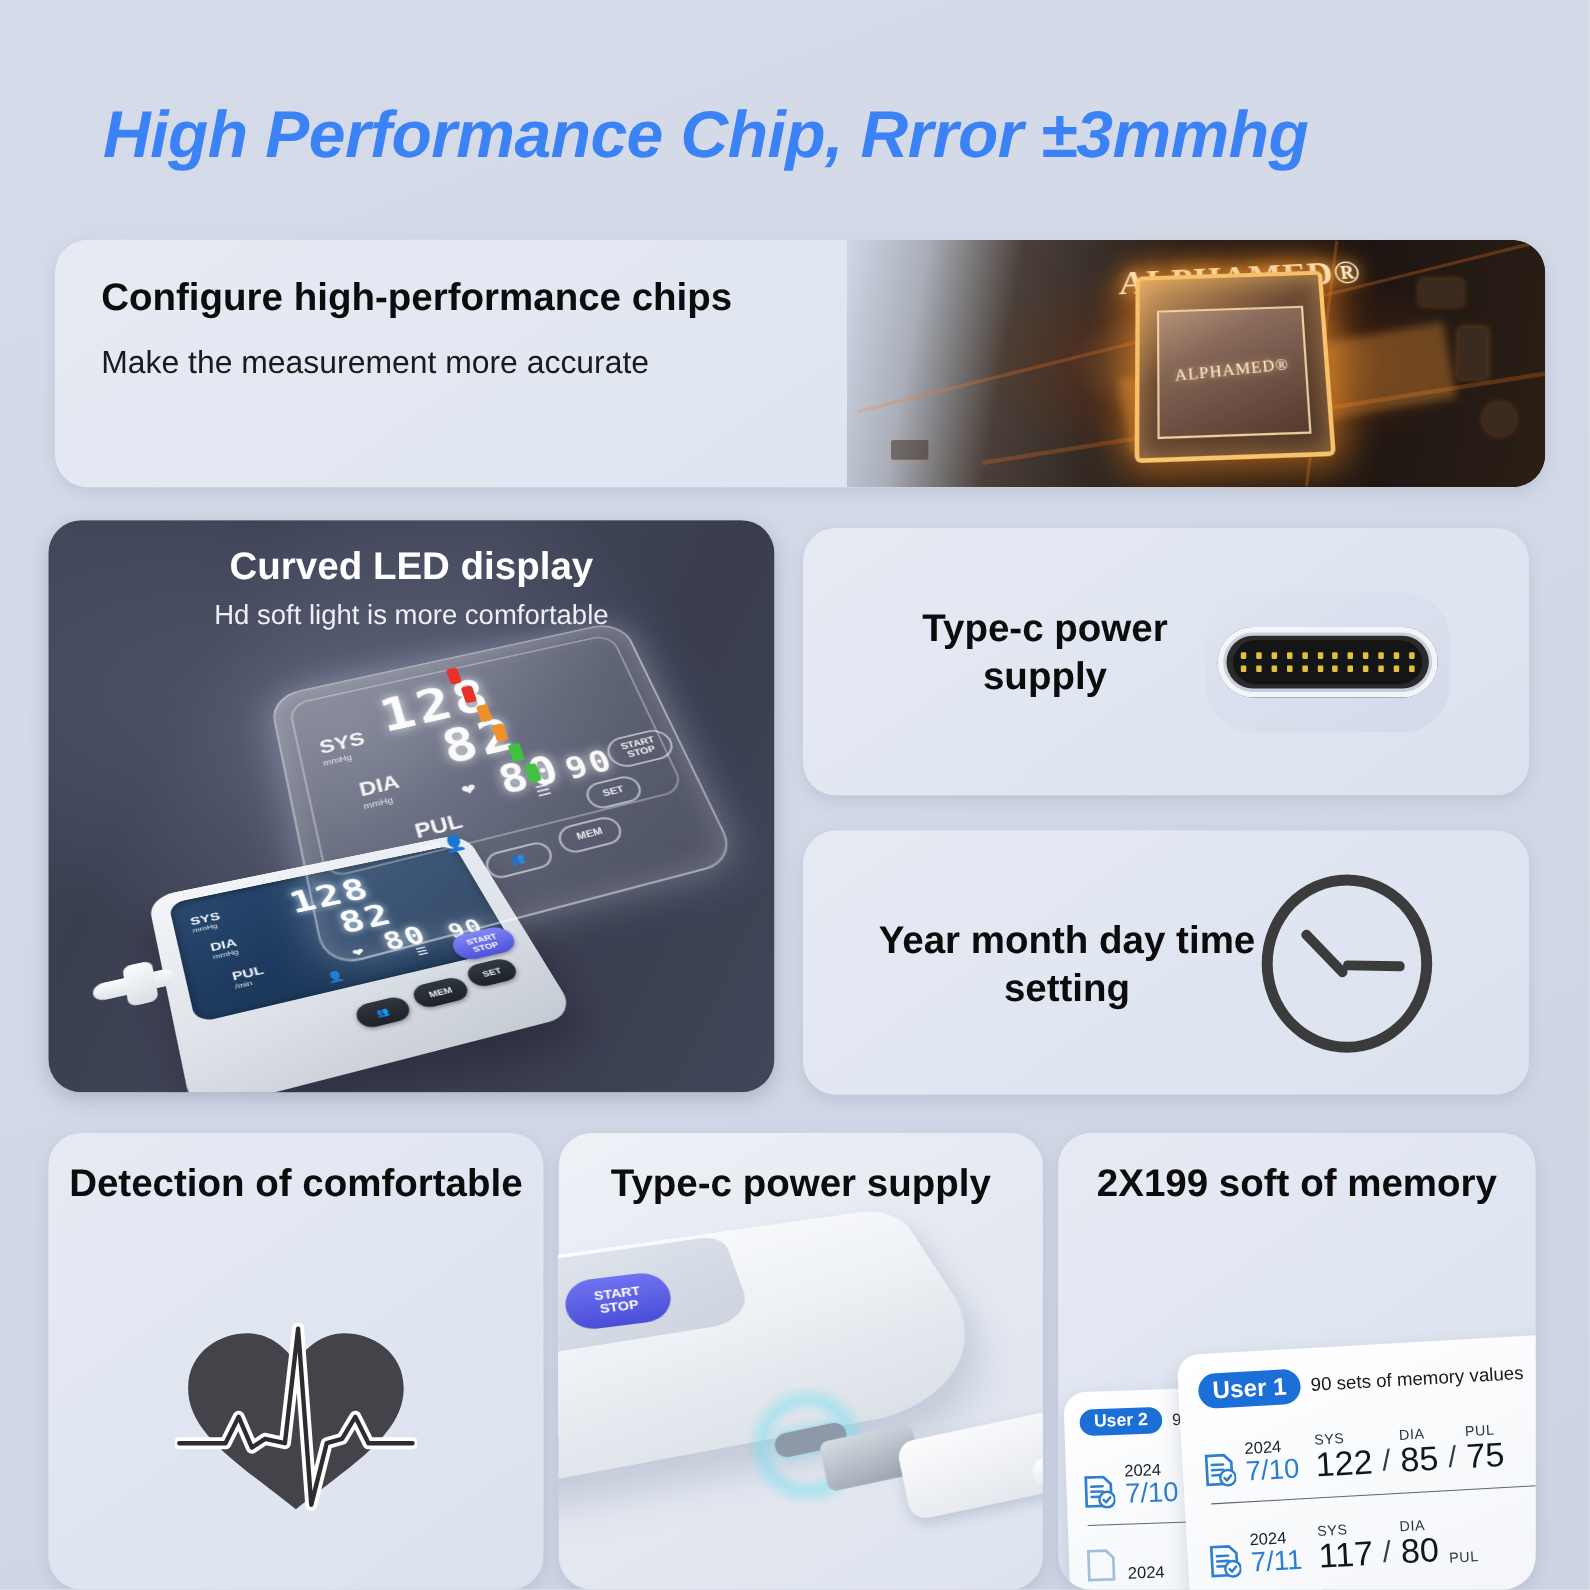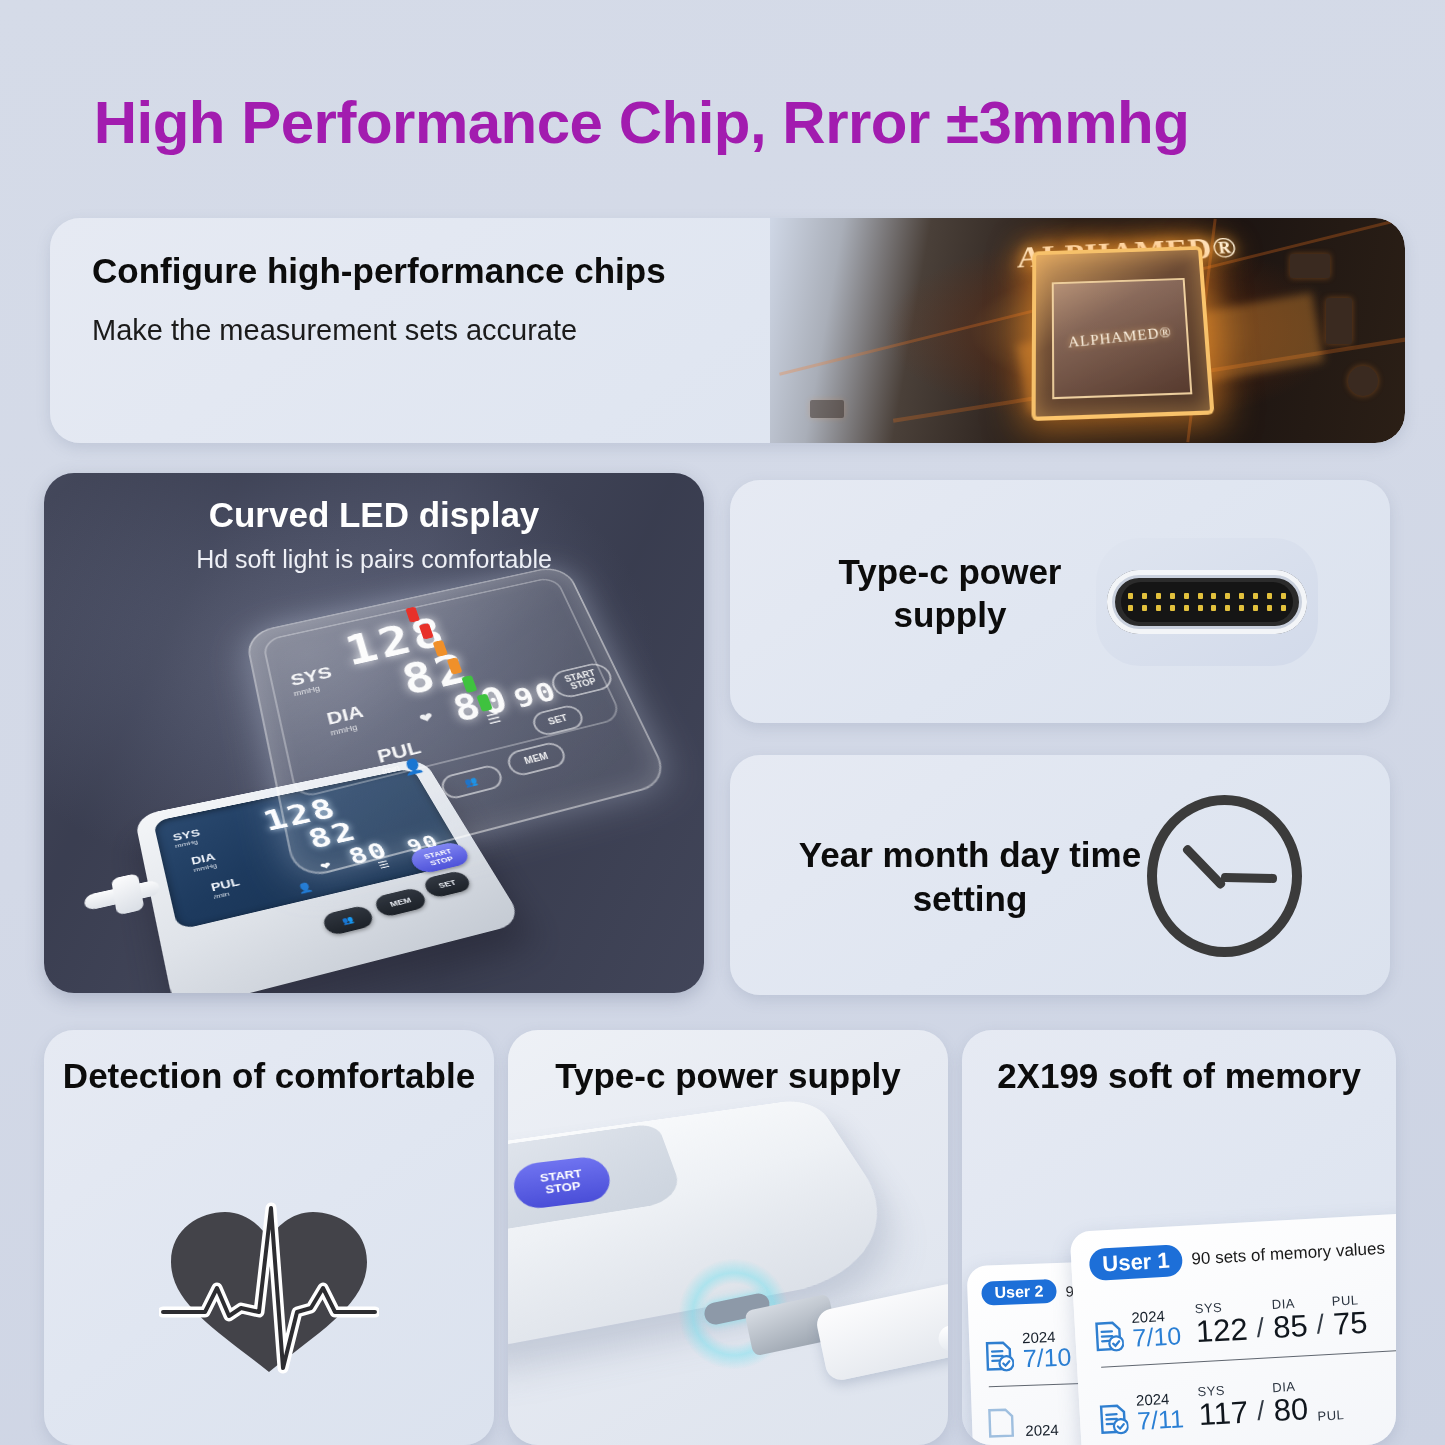--- a/index.html
+++ b/index.html
@@ -9,21 +9,22 @@
     background: linear-gradient(160deg, #d5dbe8 0%, #d3d9e7 45%, #ccd3e3 100%);
     overflow: hidden;
   }
   .page { position: relative; width: 1445px; height: 1445px; }
 
   
   .page-title {
     position: absolute; left: 0; top: 88px; width: 1283px;
     text-align: center;
     font-size: 60px; font-weight: bold; letter-spacing: -0.5px;
-    color: #a21caf;
+    color: #3b82f6;
+    font-style: italic;
   }
 
   
   .card {
     position: absolute;
     background: linear-gradient(145deg, #e6eaf3 0%, #e0e6f1 50%, #dbe2ee 100%);
     border-radius: 30px;
     box-shadow: 0 5px 14px rgba(120,132,160,.22);
     overflow: hidden;
   }
@@ -269,21 +270,21 @@
 </head>
 <body>
 
 <div class="page">
 
   <div class="page-title">High Performance Chip, Rrror ±3mmhg</div>
 
   <div class="card" id="card-chip">
     <div class="txt">
       <div class="t1">Configure high-performance chips</div>
-      <div class="t2">Make the measurement sets accurate</div>
+      <div class="t2">Make the measurement more accurate</div>
     </div>
 
     <div class="chip-photo">
       <div class="pcb-line" style="left:0;top:78px;width:635px;height:3px;transform:rotate(-14deg);opacity:.5"></div>
       <div class="pcb-line" style="left:120px;top:160px;width:520px;height:4px;transform:rotate(-9deg);opacity:.45"></div>
       <div class="pcb-line" style="left:430px;top:0;width:3px;height:225px;transform:rotate(7deg);opacity:.5"></div>
       <div class="pcb-glow" style="left:250px;top:100px;width:300px;height:70px;transform:rotate(-10deg)"></div>
       <div class="comp" style="left:520px;top:36px;width:40px;height:24px"></div>
       <div class="comp" style="left:556px;top:80px;width:26px;height:46px"></div>
       <div class="comp" style="left:452px;top:150px;width=30px;height:22px"></div>
@@ -294,21 +295,21 @@
         <div class="chip-inner">
           <span class="chip-inner-label">ALPHAMED®</span>
         </div>
       </div>
     </div>
   </div>
 
   <div class="card" id="card-led">
     <div class="fabric"></div>
     <div class="hd-title">Curved LED display</div>
-    <div class="hd-sub">Hd soft light is pairs comfortable</div>
+    <div class="hd-sub">Hd soft light is more comfortable</div>
 
     <div class="device">
       <div class="device-body"></div>
       <div class="device-screen">
         <div class="scr-lbl" style="left:16px;top:22px;font-size:14px">
           <span>SYS</span>
           <span class="u">mmHg</span>
         </div>
         <div class="scr-lbl" style="left:28px;top:60px;font-size:14px">
           <span>DIA</span>

